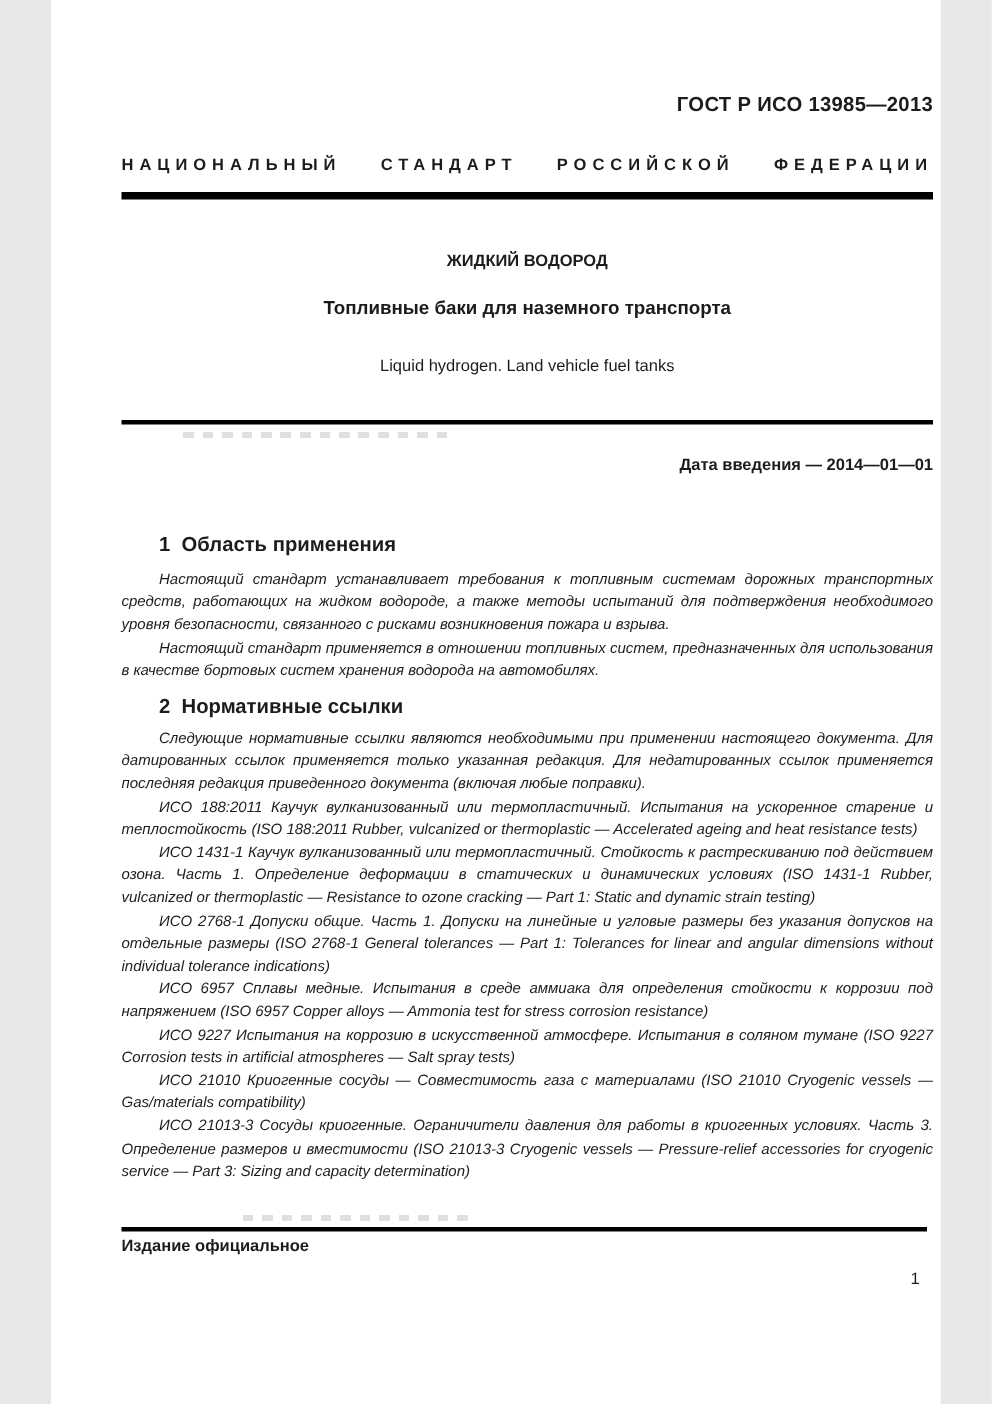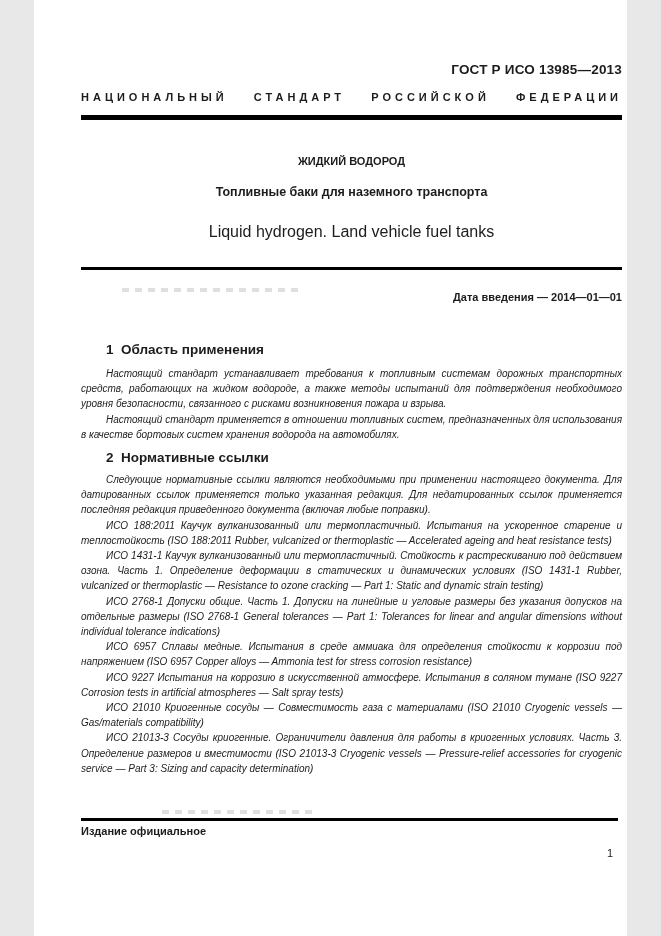--- a/index.html
+++ b/index.html
@@ -20,21 +20,21 @@
     width: 541px;
   }
   .doc-code {
     padding-top: 62px;
     text-align: right;
     font-size: 13.5px;
     font-weight: bold;
     letter-spacing: 0.2px;
   }
   .fed-header {
-    margin-top: 14px;
+    margin-top: 27px;
     display: flex;
     justify-content: space-between;
     font-size: 11px;
     font-weight: bold;
     align-items: flex-end;
   }
   .fed-header span { letter-spacing: 4px; white-space: nowrap; }
   .rule-thick { margin-top: 12px; height: 5px; background: #000; }
   .rule-mid   { height: 3px; background: #000; }
   .rule-thin  { height: 3px; background: #000; }
@@ -48,21 +48,21 @@
   .subtitle-ru {
     margin-top: 16px;
     text-align: center;
     font-size: 12.5px;
     font-weight: bold;
     line-height: 15px;
   }
   .title-en {
     margin-top: 25px;
     text-align: center;
-    font-size: 16px;
+    font-size: 11px;
     line-height: 13px;
   }
   .rule-mid { margin-top: 29px; }
   .date-line {
     margin-top: 21px;
     text-align: right;
     font-size: 11px;
     font-weight: bold;
   }
   .section-heading {

